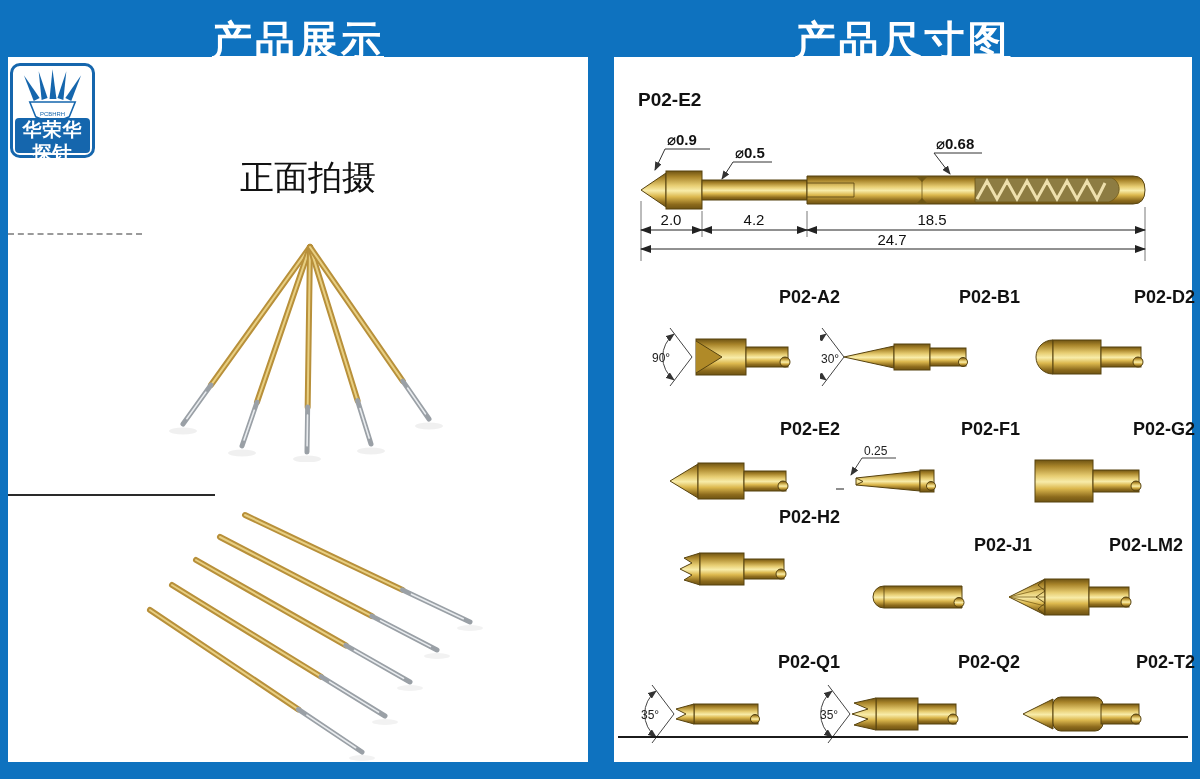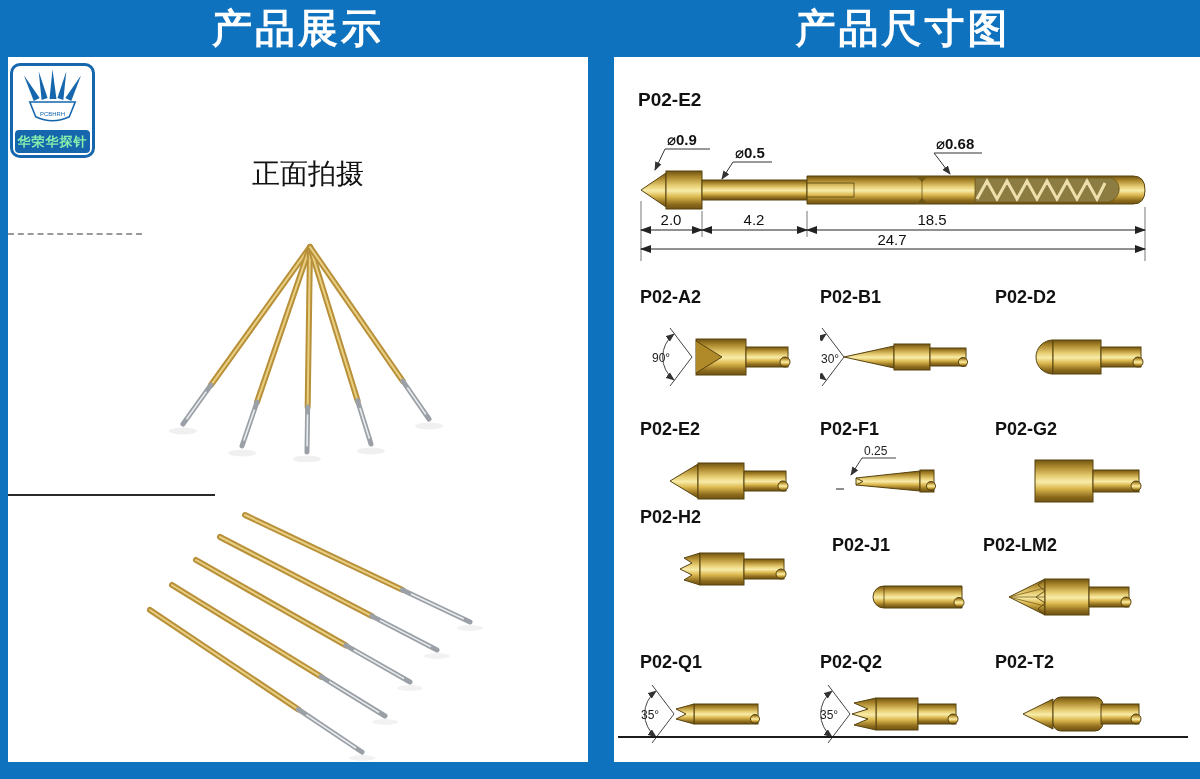--- a/index.html
+++ b/index.html
@@ -1,44 +1,44 @@
 <!DOCTYPE html>
 <html><head>
 <meta charset="utf-8">
 <style>
   html,body{margin:0;padding:0;background:#333;}
   .page{position:relative;width:1200px;height:779px;background:#0E72BF;
         font-family:"Liberation Sans","DejaVu Sans",sans-serif;overflow:hidden;}
-  .header{position:absolute;top:0;height:57px;display:flex;align-items:center;justify-content:center;
-          color:#fff;font-size:40px;font-weight:bold;letter-spacing:3px;}
+  .header{position:absolute;top:12px;height:57px;display:flex;align-items:center;justify-content:center;
+          color:#fff;font-size:40px;font-weight:bold;letter-spacing:3px;text-decoration:underline;}
   .header.hl{left:8px;width:580px;}
   .header.hr{left:614px;width:578px;}
   .panel{position:absolute;top:57px;height:705px;background:#ffffff;}
   .panel.pl{left:8px;width:580px;}
-  .panel.pr{left:614px;width:578px;padding-left:8px;}
+  .panel.pr{left:614px;width:578px;}
 
   
   .logo{position:absolute;left:2px;top:6px;width:85px;height:95px;border:3px solid #1566AD;
         border-radius:10px;background:#fff;box-sizing:border-box;}
   .logo svg{display:block;margin:1px auto 0;}
-  .logo-bar{position:absolute;left:2px;right:2px;bottom:2px;height:23px;background:#1566AD;
-            border-radius:4px;color:#86efac;font-size:13px;font-weight:bold;text-align:center;
+  .logo-bar{position:absolute;left:2px;right:2px;bottom:2px;height:35px;background:#1566AD;
+            border-radius:4px;color:#ffffff;font-size:19px;font-weight:bold;text-align:center;
             line-height:23px;letter-spacing:1px;}
 
-  .photo-label{position:absolute;left:10px;width:100%;text-align:center;font-size:28px;color:#121212;}
+  .photo-label{position:absolute;left:10px;width:100%;text-align:center;font-size:34px;color:#121212;}
   .photo-label.front{top:98px;}
   .photo-label.side{top:416px;}
   .dash{position:absolute;left:0;top:176px;width:134px;border-top:2px dashed #9a9a9a;}
   .sline{position:absolute;left:0;top:437px;width:207px;border-top:2px solid #2a2a2a;}
   #front-photo{position:absolute;left:100px;top:170px;}
   #side-photo{position:absolute;left:130px;top:445px;}
 
   .diagram-title{position:absolute;left:24px;top:32px;font-size:19px;font-weight:bold;color:#111;}
   #main-diagram{position:absolute;left:0;top:58px;}
-  .cell{position:absolute;width:200px;text-align:left;}
+  .cell{position:absolute;width:200px;text-align:right;}
   .cell .lbl{font-size:18px;font-weight:bold;color:#111;height:24px;line-height:24px;}
   .cell svg{display:block;margin:0 auto;}
   .bottom-rule{position:absolute;left:4px;top:679px;width:570px;height:2px;background:#1b1b1b;}
   svg text{font-family:"Liberation Sans","DejaVu Sans",sans-serif;}
   .ann{stroke:#444;stroke-width:1;}
 </style>
 </head>
 <body>
 
 <svg width="0" height="0" style="position:absolute" aria-hidden="true">

